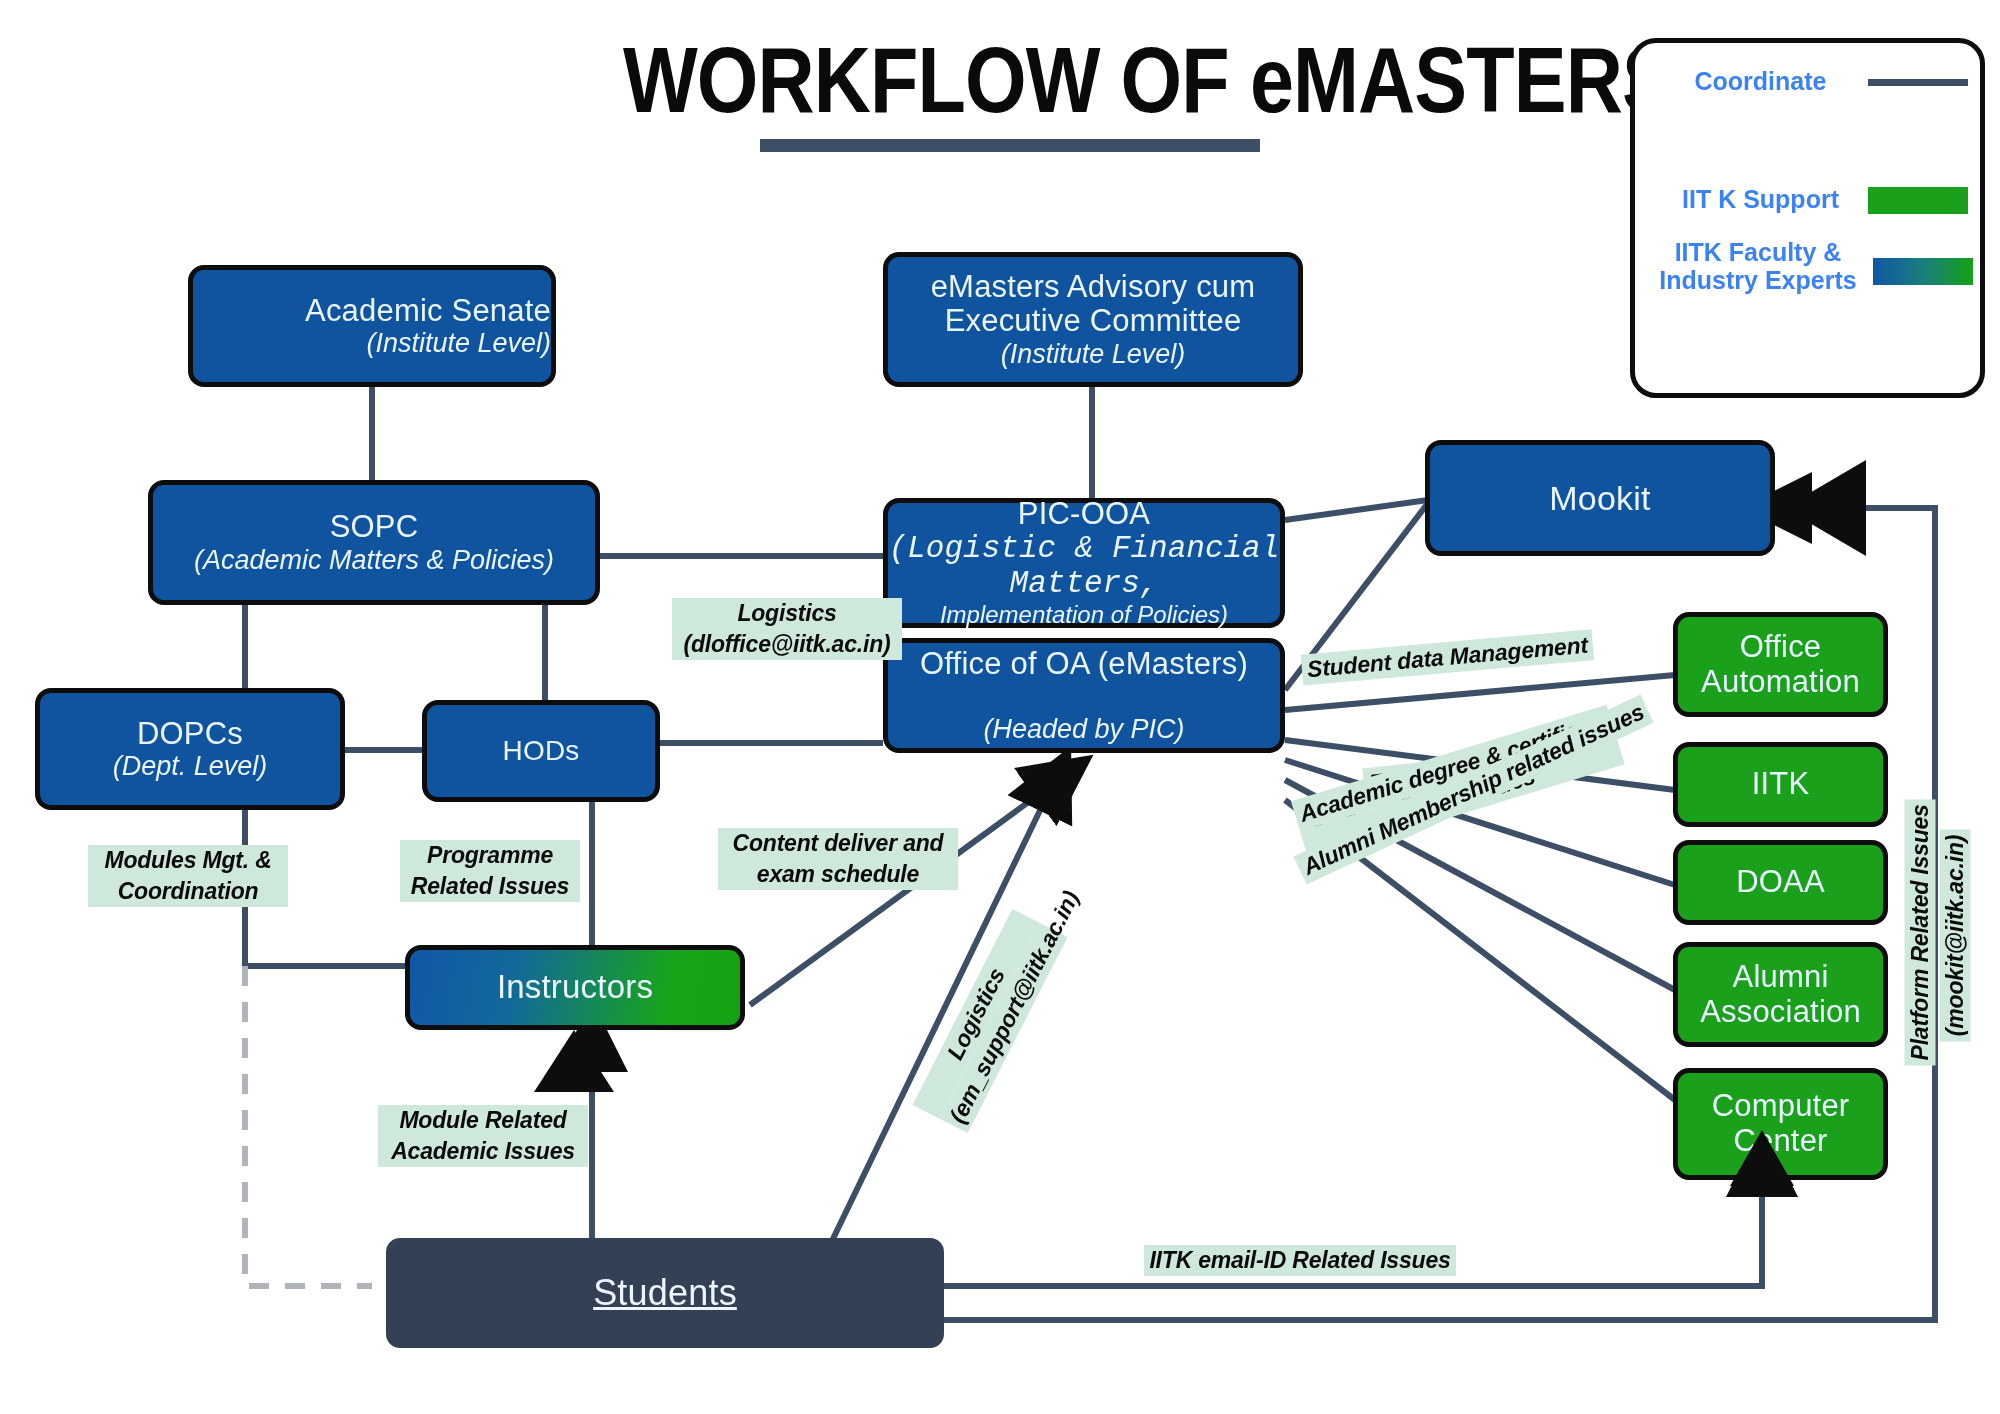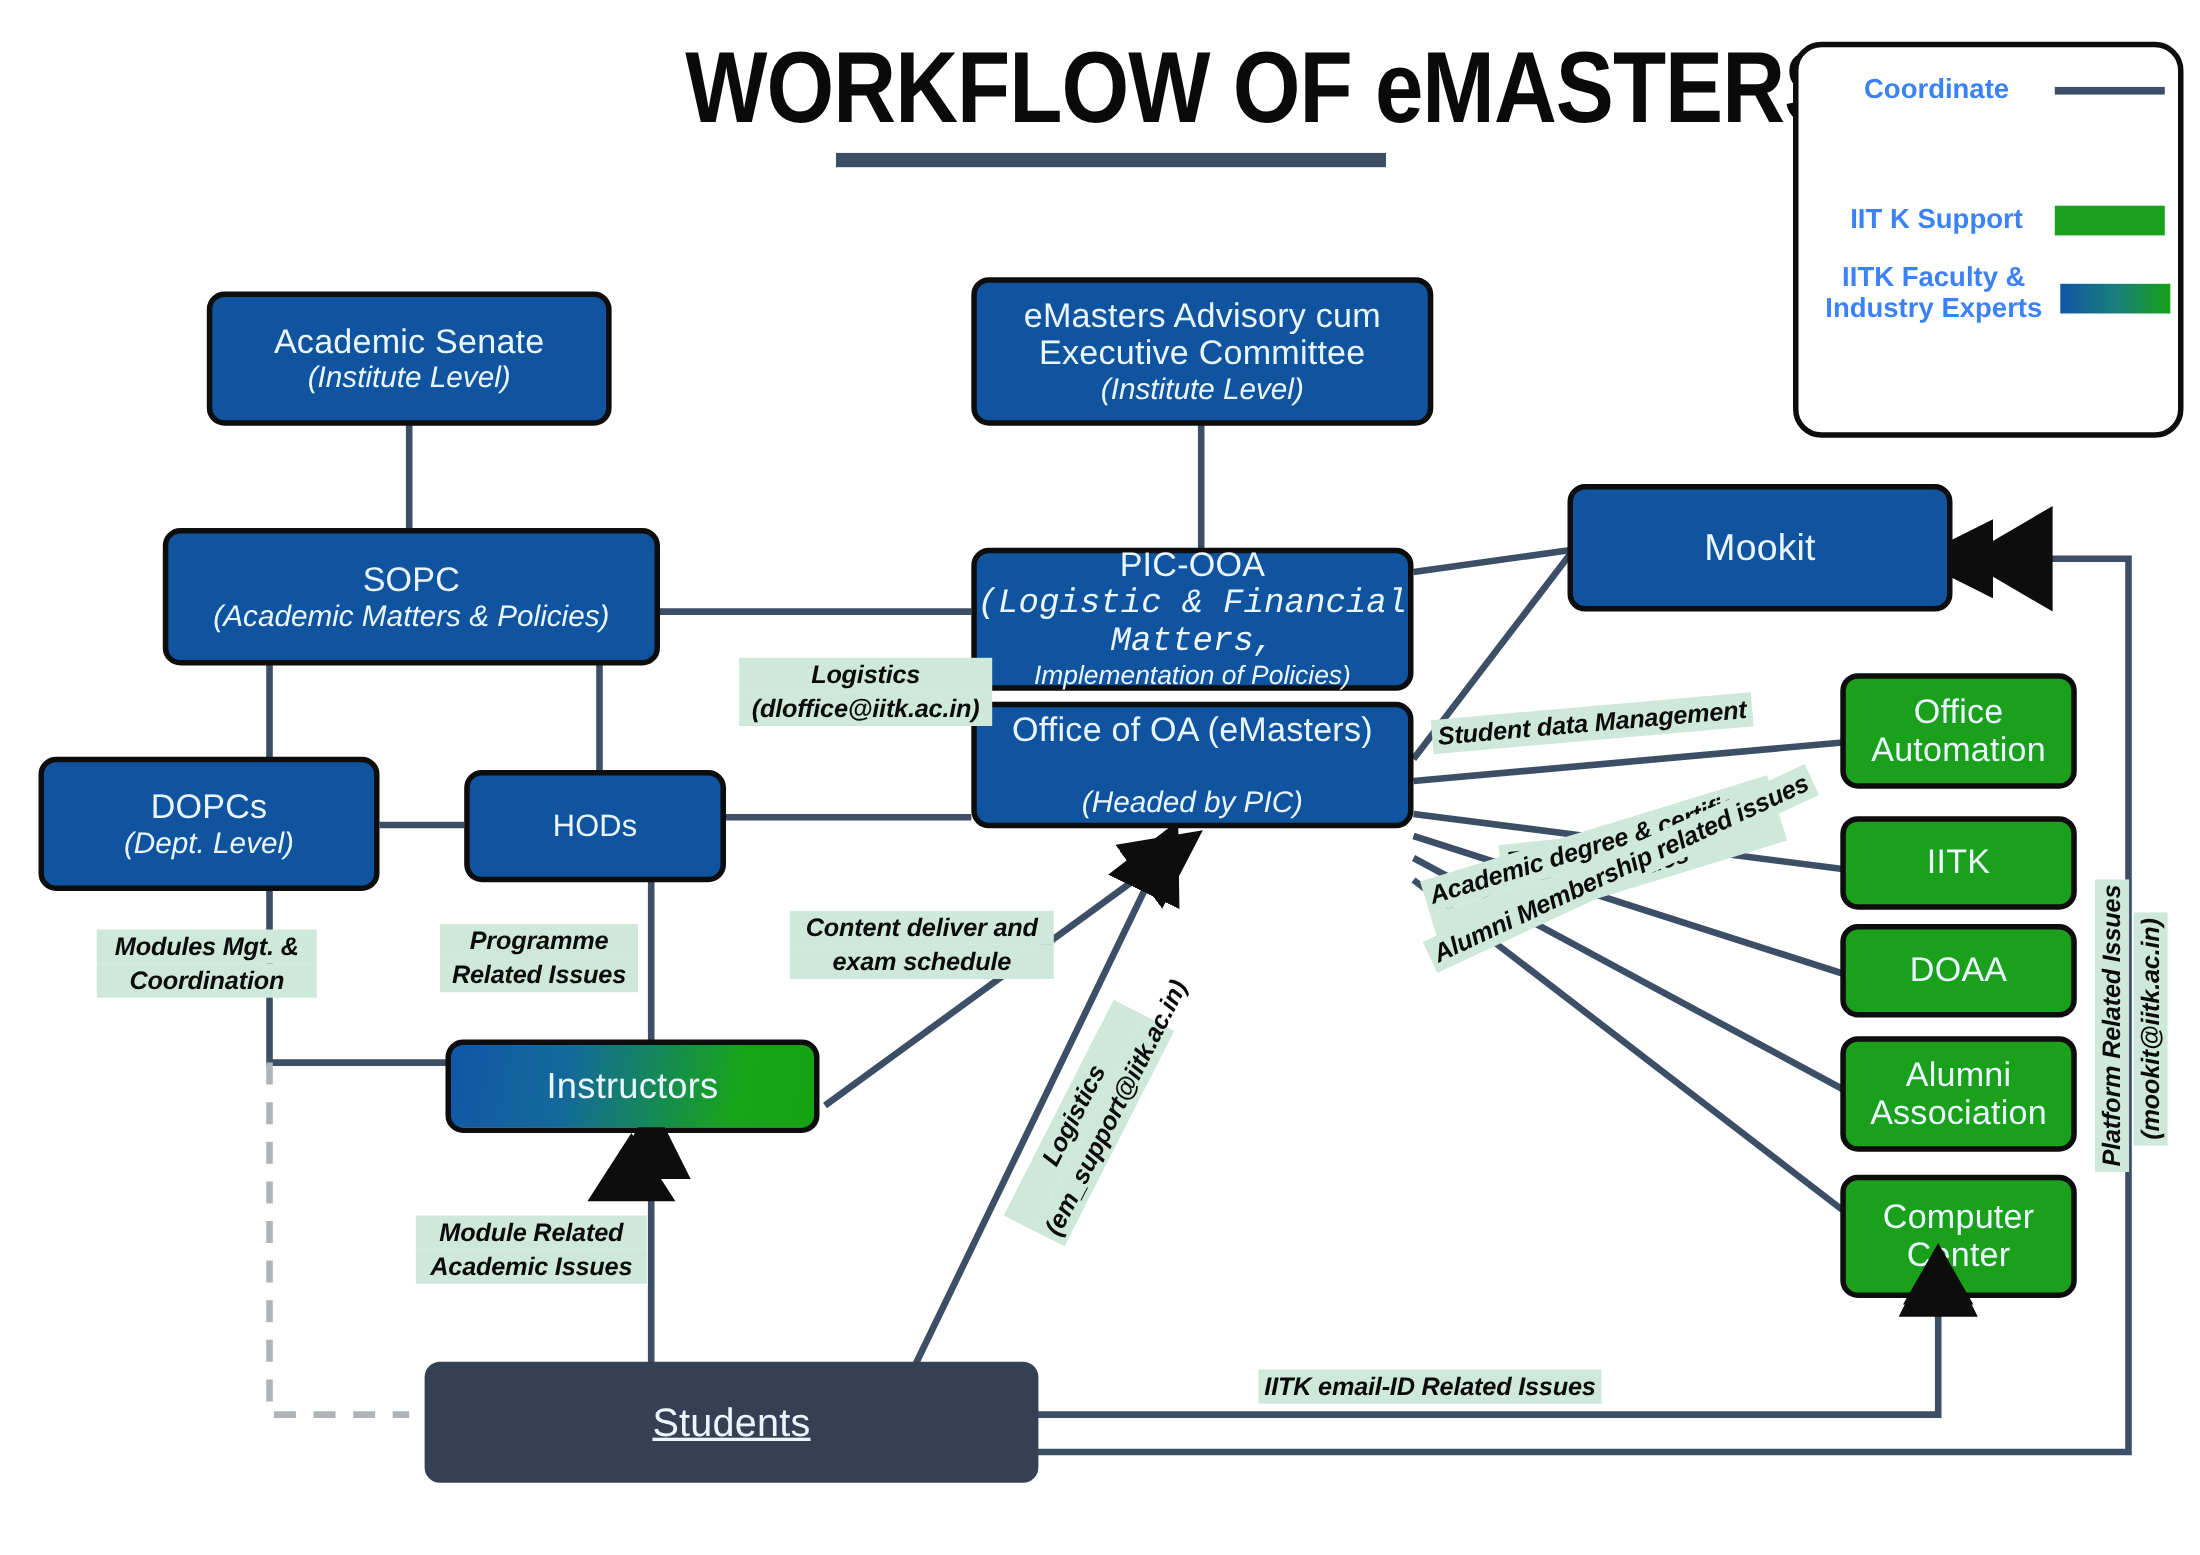--- a/index.html
+++ b/index.html
@@ -143,21 +143,21 @@
       <div class="lg-txt" style="width:230px;">
         <span>IITK Faculty &amp;</span><br>
         <span>Industry Experts</span>
       </div>
       <div class="lg-art" style="margin-top:8px;">
         <div class="lg-sw sw-grad"></div>
       </div>
     </div>
   </div>
 
-  <div class="node blue" style="left:188px;top:265px;width:368px;height:122px;">
+  <div class="node blue" style="left:188px;top:265px;width:368px;height:122px;align-items:flex-end;">
     <div class="l1">Academic Senate</div>
     <div class="l2">(Institute Level)</div>
   </div>
 
   <div class="node blue" style="left:148px;top:480px;width:452px;height:125px;">
     <div class="l1">SOPC</div>
     <div class="l2">(Academic Matters &amp; Policies)</div>
   </div>
 
   <div class="node blue" style="left:422px;top:700px;width:238px;height:102px;">

